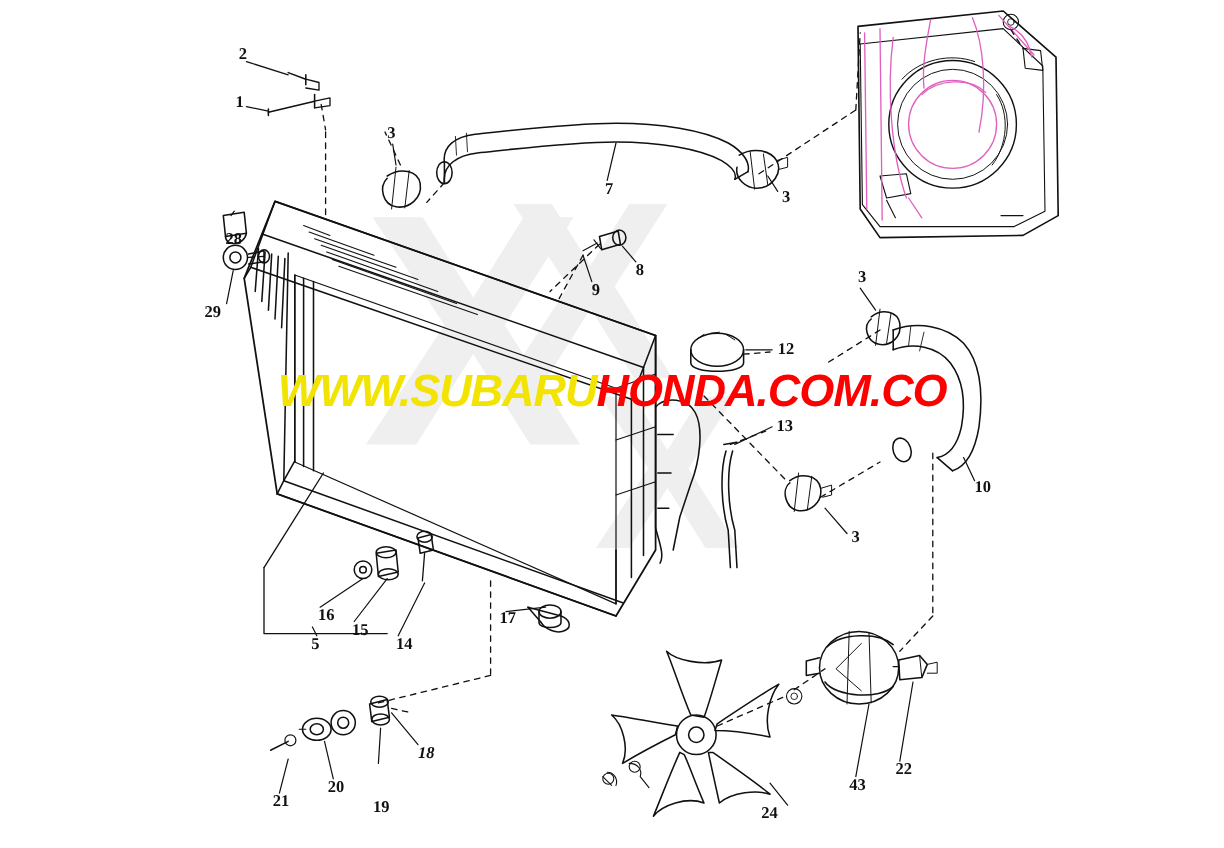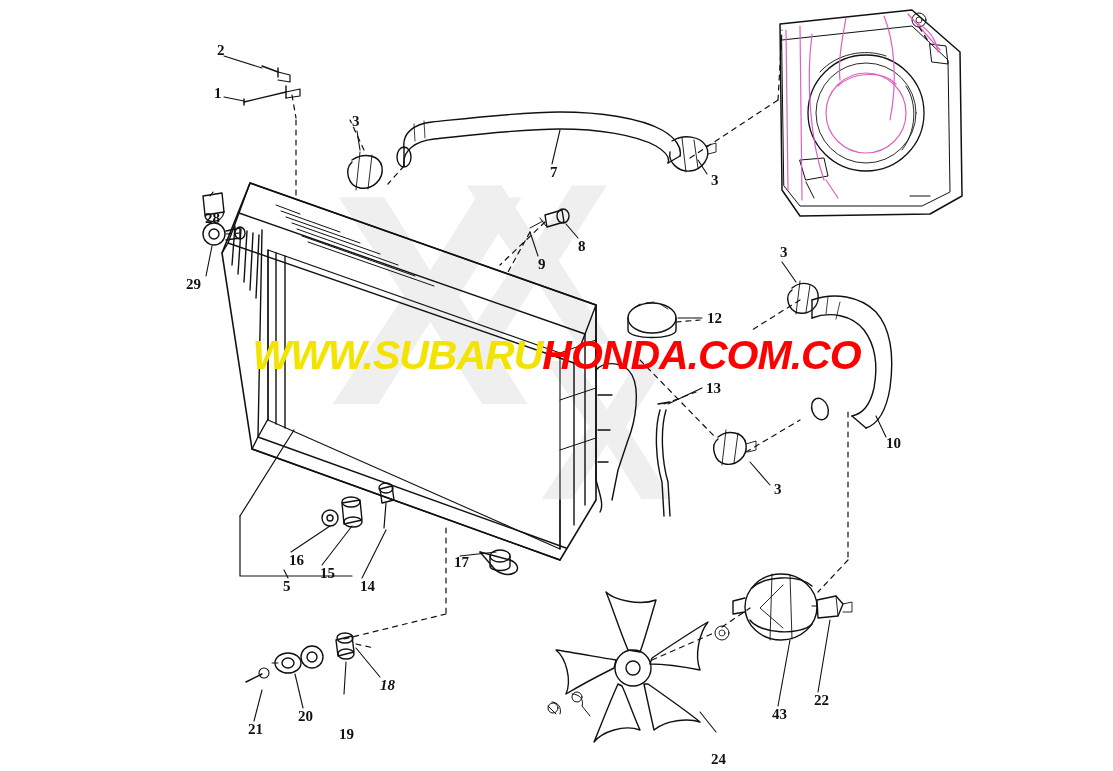--- a/index.html
+++ b/index.html
@@ -353,21 +353,21 @@
   <div class="callout" style="left:360px; top:579px;">14</div>
   <div class="callout" style="left:320px; top:566px;">15</div>
   <div class="callout" style="left:289px; top:553px;">16</div>
   <div class="callout" style="left:454px; top:555px;">17</div>
   <div class="callout" style="left:380px; top:678px;font-style:italic;">18</div>
   <div class="callout" style="left:339px; top:695px;margin-top:32px;">19</div>
   <div class="callout" style="left:298px; top:709px;">20</div>
   <div class="callout" style="left:248px; top:722px;">21</div>
   <div class="callout" style="left:814px; top:693px;">22</div>
   <div class="callout" style="left:772px; top:707px;">43</div>
-  <div class="callout" style="left:711px; top:733px;margin-top:19px;">24</div>
+  <div class="callout" style="left:692px; top:733px;">24</div>
   <div class="callout" style="left:205px; top:174px;margin-top:37px;">28</div>
   <div class="callout" style="left:186px; top:277px;">29</div>
 
   <div id="watermark-text">
     <span class="wm-a">WWW.SUBARU</span><span class="wm-b">HONDA.COM.CO</span>
   </div>
 
 </div>
 
 </body></html>

